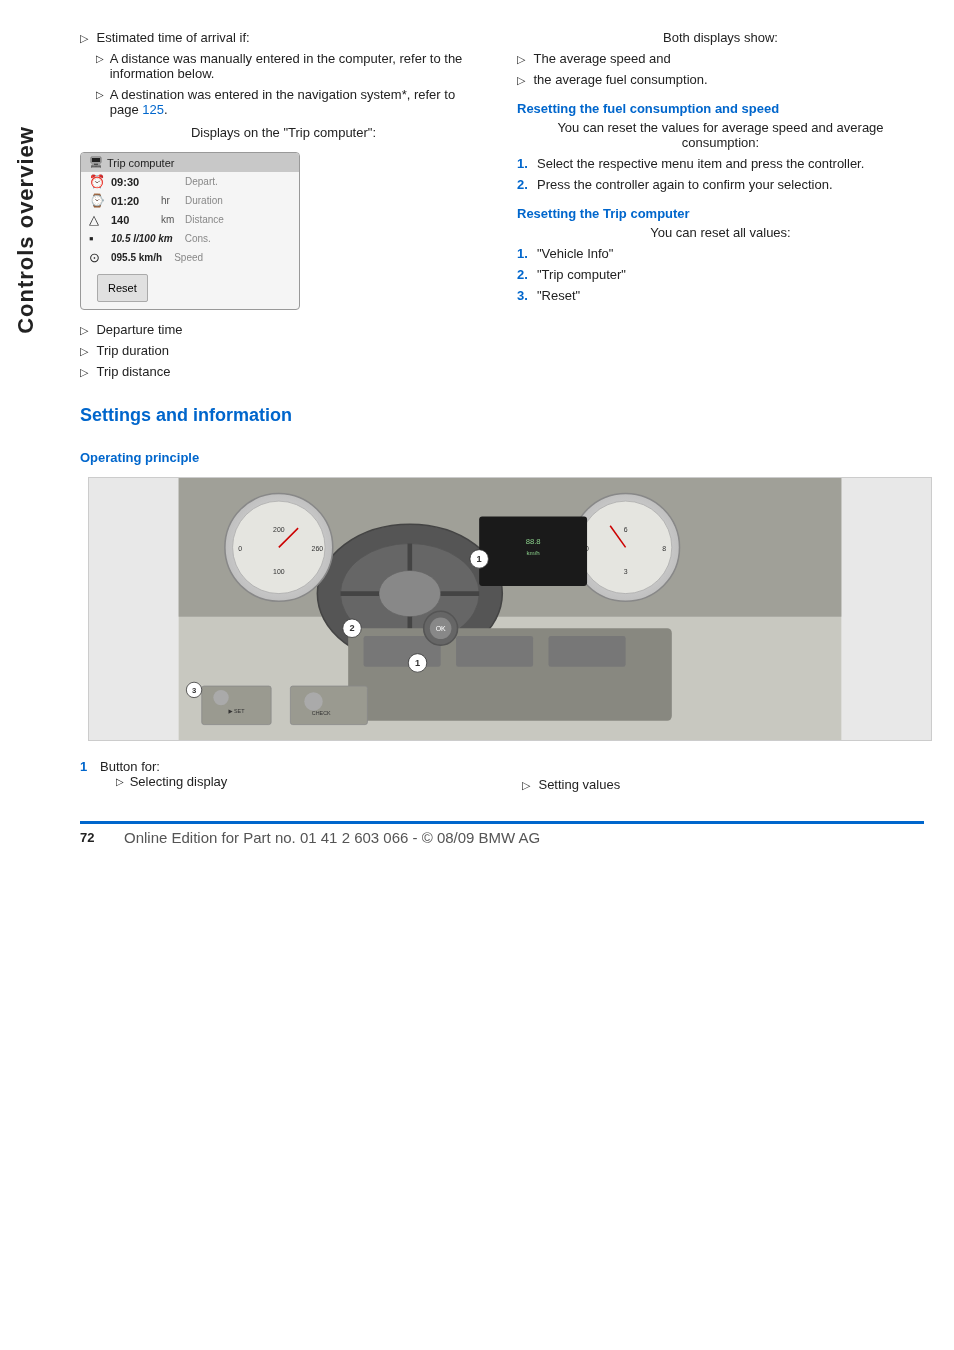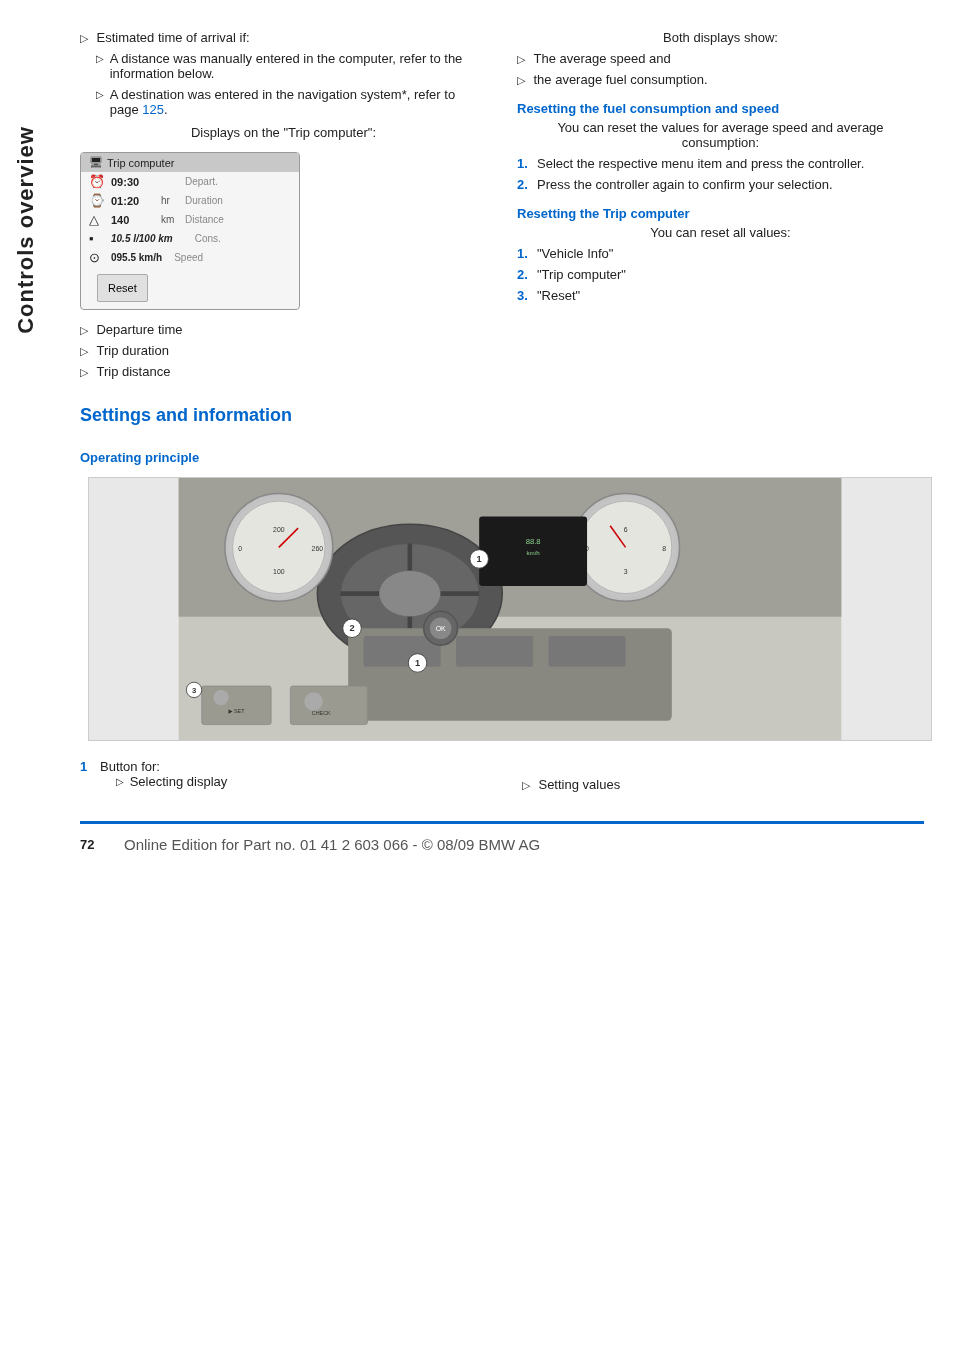--- a/index.html
+++ b/index.html
@@ -182,21 +182,21 @@
       margin-bottom: 8px;
     }
     .caption-col {
       flex: 1;
     }
 
     
     .page-footer {
       border-top: 3px solid #0066cc;
       margin-top: 20px;
-      padding-top: 12px;
+      padding-top: 5px;
       display: flex;
       align-items: center;
       gap: 16px;
     }
     .page-number {
       font-size: 13px;
       font-weight: bold;
       color: #222;
       min-width: 28px;
     }
@@ -255,21 +255,21 @@
         </div>
         <div class="trip-row">
           <span class="icon-cell">△</span>
           <span class="value-cell">140</span>
           <span class="unit-cell">km</span>
           <span class="label-cell">Distance</span>
         </div>
         <div class="trip-row">
           <span class="icon-cell">▪</span>
           <span style="font-size:10px;font-weight:bold;font-style:italic;">10.5 l/100 km</span>
-          <span class="label-cell" style="margin-left:22px;">Cons.</span>
+          <span class="label-cell" style="margin-left:12px;">Cons.</span>
         </div>
         <div class="trip-row">
           <span class="icon-cell">⊙</span>
           <span style="font-size:10px;font-weight:bold;">095.5 km/h</span>
           <span class="label-cell" style="margin-left:12px;">Speed</span>
         </div>
         <div class="trip-reset-bar">
           <button class="reset-btn">Reset</button>
         </div>
       </div>

